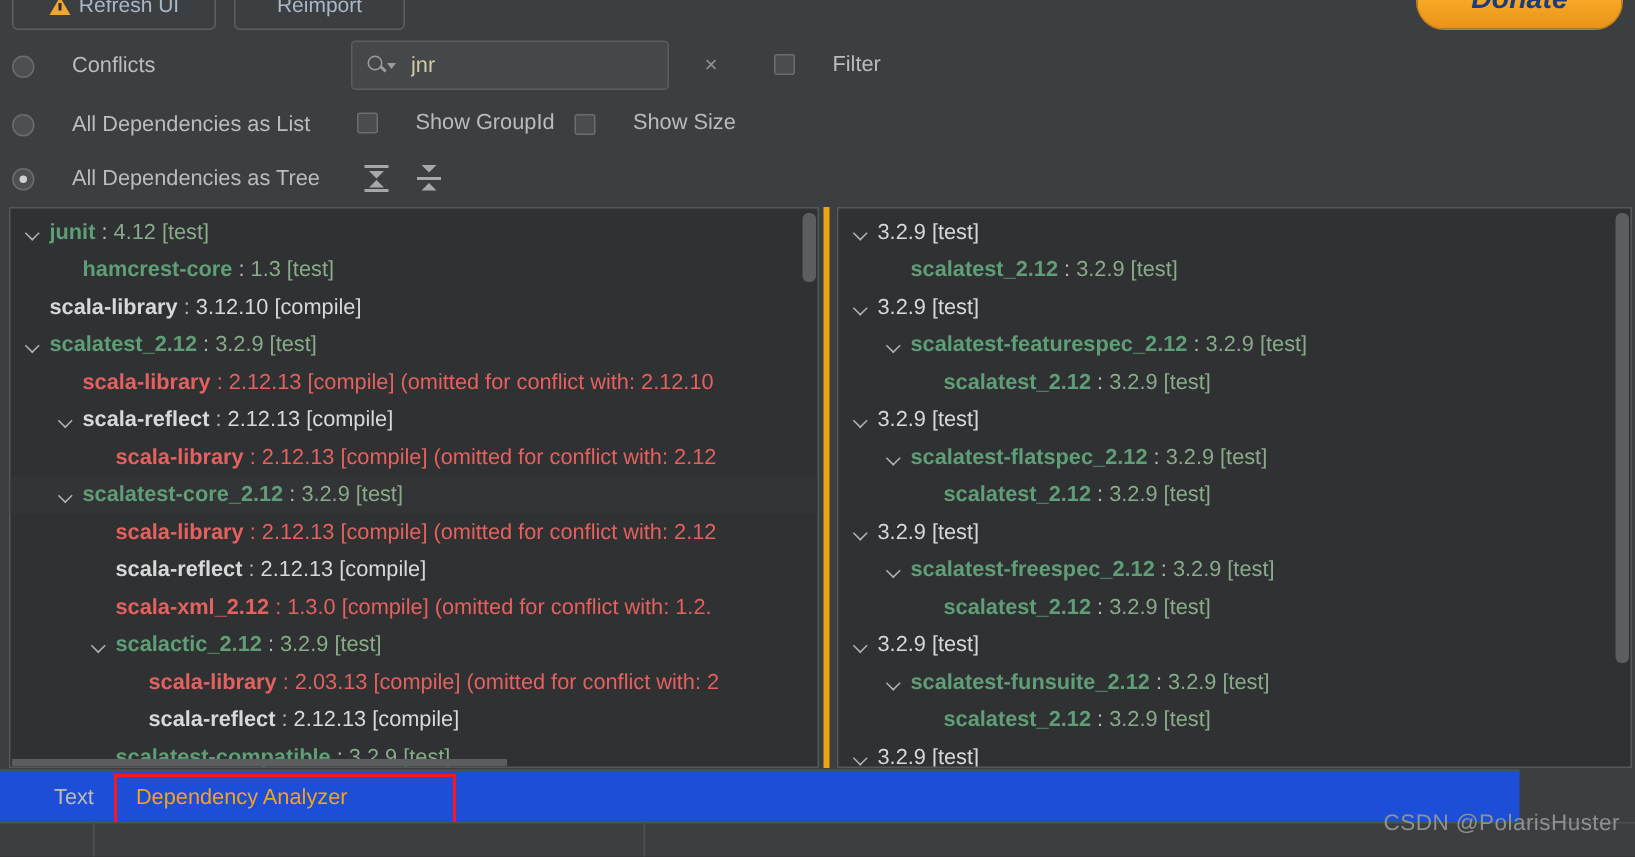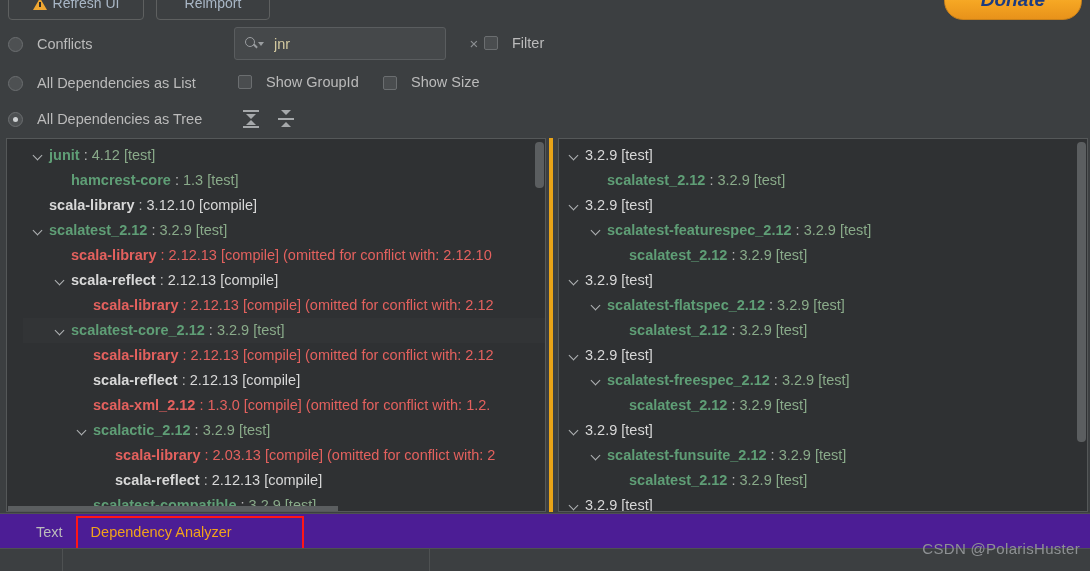--- a/index.html
+++ b/index.html
@@ -63,31 +63,31 @@
   .radio {
     width: 15px; height: 15px; border-radius: 50%;
     background: #4d5052; border: 1px solid #6b6e70;
     box-sizing: border-box; display: inline-block;
     position: relative; flex: 0 0 auto;
   }
   .radio.on::after {
     content: ""; position: absolute; left: 4px; top: 4px;
     width: 5px; height: 5px; border-radius: 50%; background: #cfd2d4;
   }
-  .opt-label { color: #bbbbbb; font-size: 14.5px; margin-left: 14px; white-space: nowrap; }
+  .opt-label { color: #bbbbbb; font-size: 14.5px; margin-left: 25px; white-space: nowrap; }
 
   .checkbox {
     width: 14px; height: 14px; border-radius: 2px;
     background: #4a4d4f; border: 1px solid #6b6e70;
     box-sizing: border-box; flex: 0 0 auto;
   }
 
   #chk-groupid { position: absolute; left: 238px; top: 74px; display: flex; align-items: center; }
   #chk-size    { position: absolute; left: 383px; top: 74px; display: flex; align-items: flex-end; }
-  #chk-filter  { position: absolute; left: 484px; top: 35px; display: flex; align-items: center; }
+  #chk-filter  { position: absolute; left: 516px; top: 35px; display: flex; align-items: center; }
 
   
   #search-box {
     position: absolute; left: 234px; top: 27px;
     width: 212px; height: 33px;
     background: #45484a; border: 1px solid #5a5d5f; border-radius: 3px;
     box-sizing: border-box;
     display: flex; align-items: center;
   }
   .search-glyph { margin-left: 10px; width: 18px; height: 16px; position: relative; flex:0 0 auto;}
@@ -131,21 +131,21 @@
     border-top:5px solid #a6a9ab;}
 
   
   .tree-panel {
     position: absolute; top: 138px; height: 374px;
     background: #2f3133;
     border: 1px solid #555859;
     box-sizing: border-box;
     overflow: hidden;
   }
-  #tree-left  { left: 6px;   width: 540px; padding-left: 16px; }
+  #tree-left  { left: 6px;   width: 540px; }
   #tree-right { left: 558px; width: 530px; }
 
   .splitter {
     position: absolute; top: 138px; left: 549px; width: 4px; height: 374px;
     background: #e8a317;
   }
 
   .tree-inner { position: relative; padding-top: 4px; }
   .trow {
     height: 25px; line-height: 25px; white-space: nowrap;
@@ -176,22 +176,22 @@
     background: transparent;
   }
   .vthumb { position: absolute; left: 0; width: 9px; background: #5b5e60; border-radius: 4px; }
   .hscroll {
     position:absolute; left:1px; right:1px; bottom:0px; height:5px;
   }
   .hthumb { position:absolute; height:5px; background:#5b5e60; }
 
   
   #tabbar {
-    position: absolute; left: 0; top: 513px; width: 1090px; height: 35px;
-    background: #4c1d95;
+    position: absolute; left: 0; top: 513px; width: 1013px; height: 35px;
+    background: #1d4ed8;
     border-top: 1px solid #4e5152;
     display: flex; align-items: center;
   }
   .tab { color: #bbbbbb; font-size: 14.5px; padding: 0 14px; height: 35px;
          display: flex; align-items: center; }
   .tab.active { color: #f2a31c; }
   #tab-text { margin-left: 22px; }
 
   #tab-highlight {
     position: absolute; left: 76px; top: 516px;

